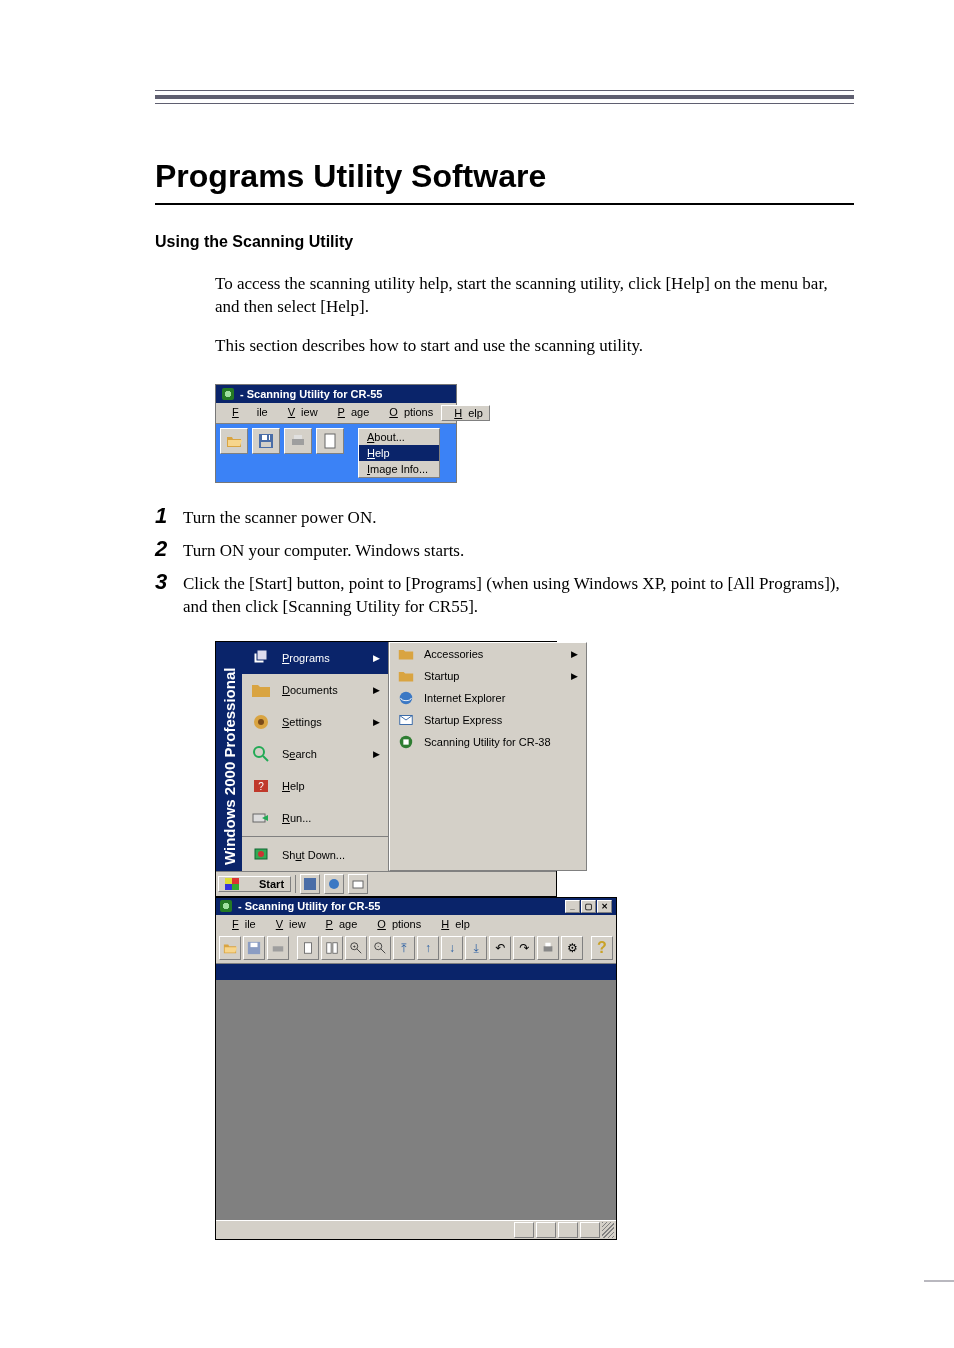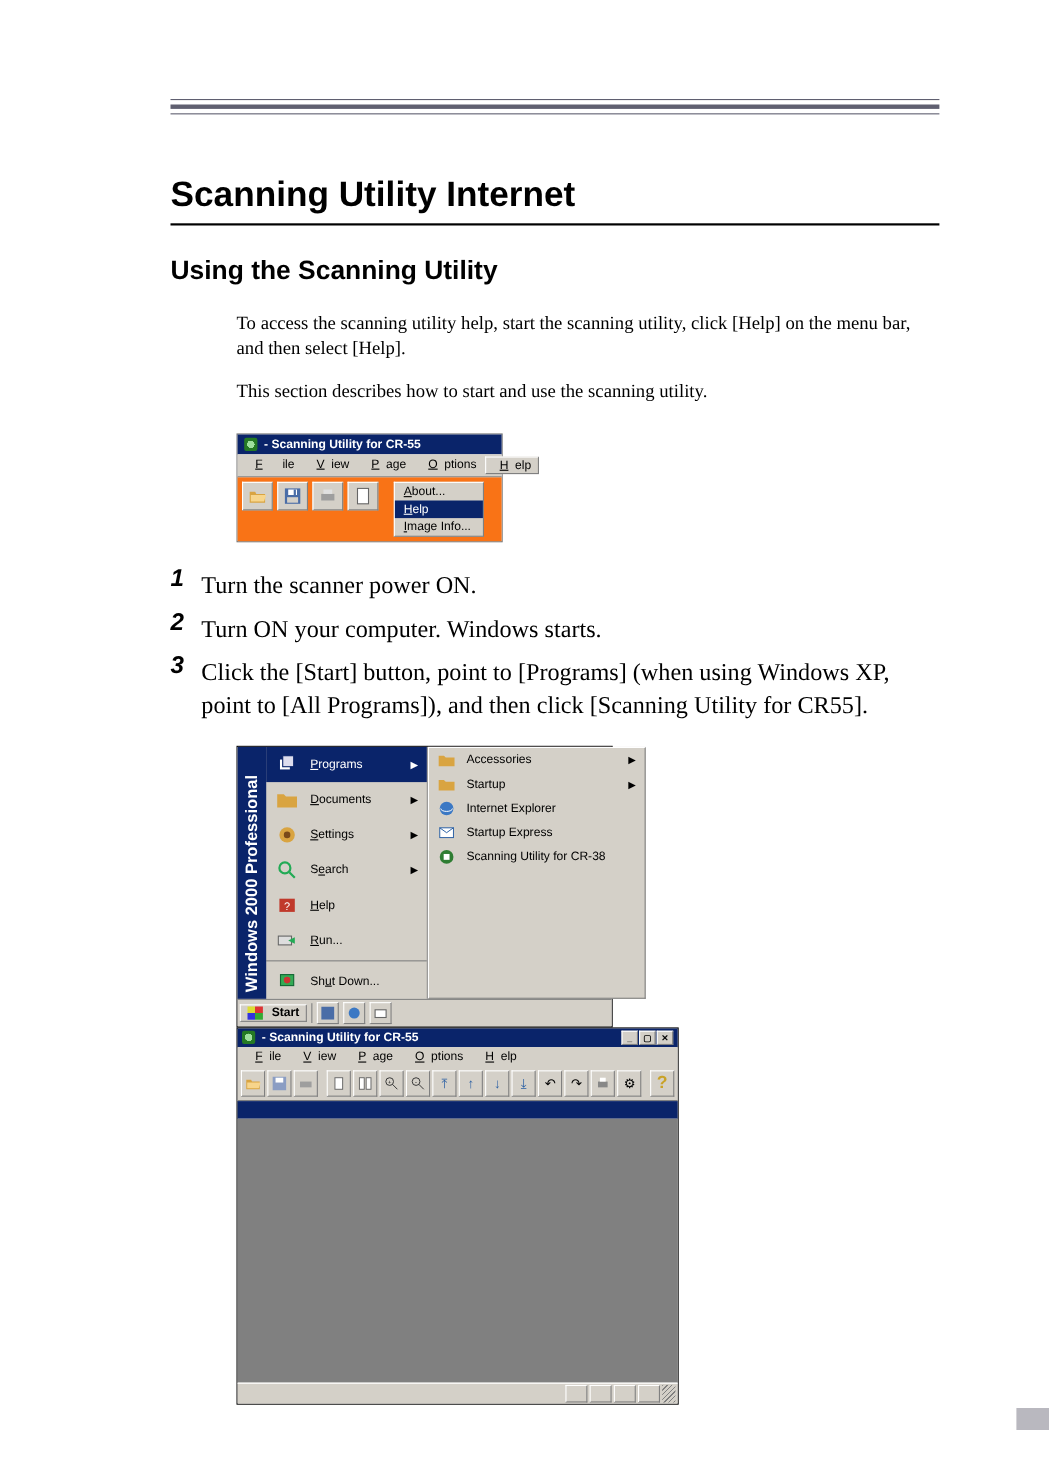--- a/index.html
+++ b/index.html
@@ -38,21 +38,21 @@
     color: #000;
   }
   .under-h1 {
     height: 2px;
     background: #000;
     margin-bottom: 28px;
   }
   h2 {
     font-family: Arial, Helvetica, sans-serif;
     font-weight: bold;
-    font-size: 24px;
+    font-size: 16px;
     margin: 16px 0 22px 0;
   }
   .body-block {
     margin-left: 60px;
   }
   .para {
     font-size: 17px;
     line-height: 1.35;
     margin-bottom: 16px;
   }
@@ -91,21 +91,21 @@
     border-bottom: 1px solid #808080;
   }
   .menubar span { padding: 1px 6px; }
   .menubar .sel {
     border: 1px solid #808080;
     border-top-color: #fff;
     border-left-color: #fff;
     background: #d4d0c8;
   }
   .toolbar1 {
-    background: #f97316;
+    background: #3b82f6;
     padding: 4px;
     display: flex;
     gap: 4px;
     align-items: flex-start;
   }
   .btn {
     width: 26px; height: 24px;
     border: 1px solid #808080;
     border-top-color: #fff;
     border-left-color: #fff;
@@ -140,21 +140,21 @@
     font-family: Arial, Helvetica, sans-serif;
     font-weight: bold;
     font-style: italic;
     font-size: 22px;
     color: #000;
     width: 26px;
     line-height: 1;
     margin-right: 2px;
   }
   .step-text {
-    font-size: 22px;
+    font-size: 17px;
     line-height: 1.35;
     flex: 1;
     padding-top: 2px;
   }
 
   
   .shot2 {
     width: 340px;
     font-family: Tahoma, Arial, sans-serif;
     font-size: 11px;
@@ -220,21 +220,21 @@
     gap: 4px;
   }
   .start-btn {
     border: 1px solid #808080;
     border-top-color: #fff;
     border-left-color: #fff;
     padding: 1px 6px;
     font-weight: bold;
     display: flex;
     align-items: center;
-    gap: 8px;
+    gap: 20px;
     font-size: 11px;
   }
   .flag {
     width: 14px; height: 12px;
     background: conic-gradient(#d33 0 90deg, #3a3 90deg 180deg, #33d 180deg 270deg, #dd3 270deg 360deg);
   }
 
   
   .shot3 {
     width: 400px;
@@ -307,21 +307,21 @@
 
 <div class="page-wrap">
 <div class="page">
 
   <div class="triple-line">
     <div class="t"></div>
         <div class="m"></div>
         <div class="b"></div>
   </div>
 
-  <h1>Scanning Utility Internet</h1>
+  <h1>Programs Utility Software</h1>
   <div class="under-h1"></div>
 
   <h2>Using the Scanning Utility</h2>
 
   <div class="body-block">
 
     <div class="para">To access the scanning utility help, start the scanning utility, click  [Help] on the menu bar, and then select [Help].</div>
     <div class="para">This section describes how to start and use the scanning utility.</div>
 
     

